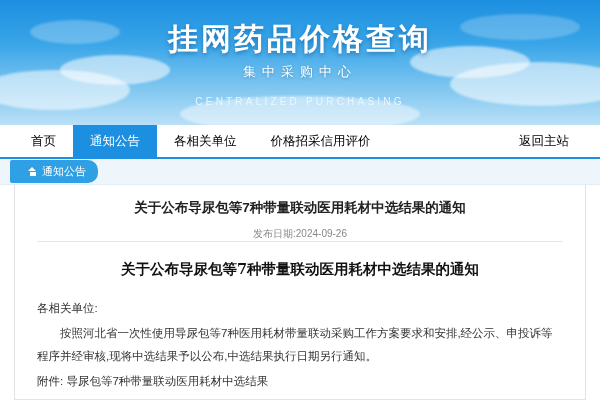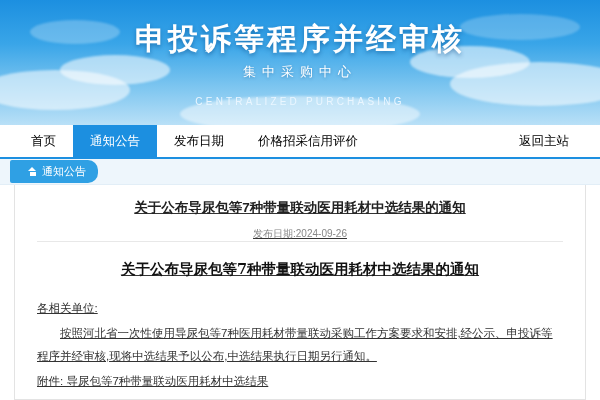--- a/index.html
+++ b/index.html
@@ -139,21 +139,20 @@
     box-sizing: border-box;
   }
   .card {
     border: 1px solid #e3e3e3;
     border-top: none;
     background: #fff;
     padding: 14px 22px 10px 22px;
     box-sizing: border-box;
     height: 215px;
     overflow: hidden;
-    text-decoration: underline;
   }
   .doc-head-title {
     text-align: center;
     font-size: 13.5px;
     font-weight: bold;
     color: #222;
     line-height: 1.4;
   }
   .doc-date {
     text-align: center;
@@ -184,30 +183,30 @@
 
 <div class="banner">
   <div class="cloud c6"></div>
   <div class="cloud c7"></div>
   <div class="cloud c1"></div>
   <div class="cloud c2"></div>
   <div class="cloud c3"></div>
   <div class="cloud c4"></div>
   <div class="cloud c5"></div>
   <div class="banner-inner">
-    <div class="banner-title">申投诉等程序并经审核</div>
+    <div class="banner-title">挂网药品价格查询</div>
     <div class="banner-sub">集中采购中心</div>
     <div class="banner-en">CENTRALIZED PURCHASING</div>
   </div>
 </div>
 
 <div class="nav">
   <div class="nav-item">首页</div>
   <div class="nav-item active">通知公告</div>
-  <div class="nav-item">发布日期</div>
+  <div class="nav-item">各相关单位</div>
   <div class="nav-item">价格招采信用评价</div>
   <div class="nav-spacer"></div>
   <div class="nav-item">返回主站</div>
 </div>
 
 <div class="crumb-bar">
   <div class="crumb-tab">
     <span class="home-icon"></span>
     <span>通知公告</span>
   </div>

